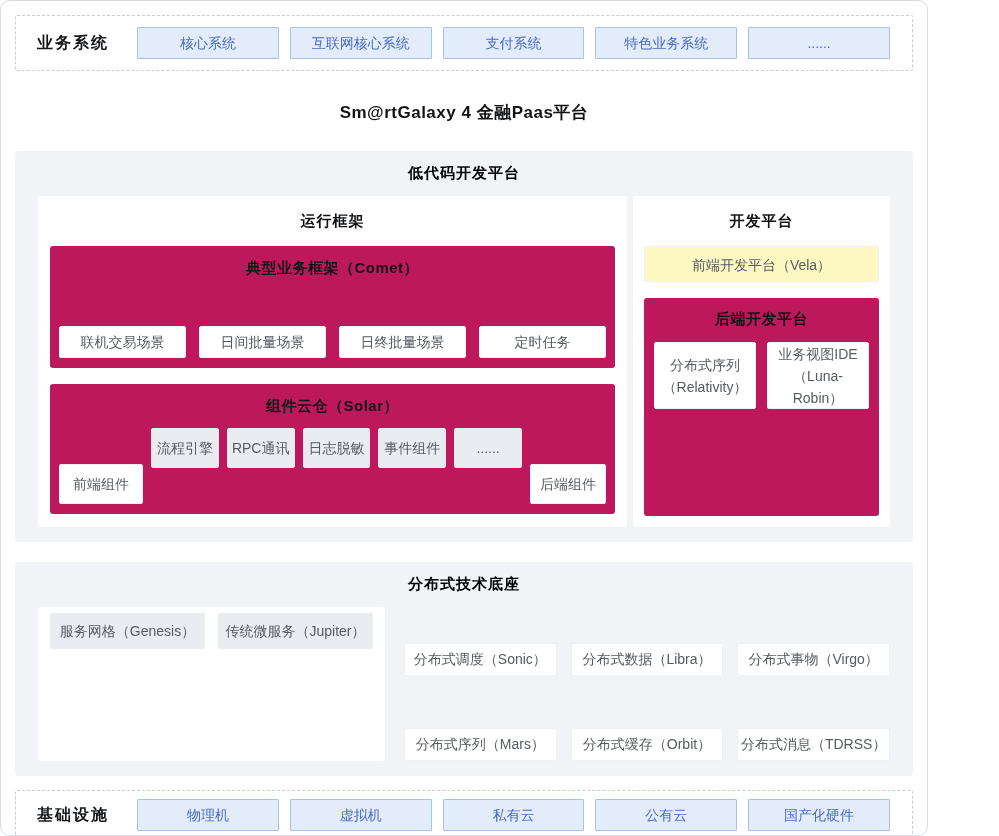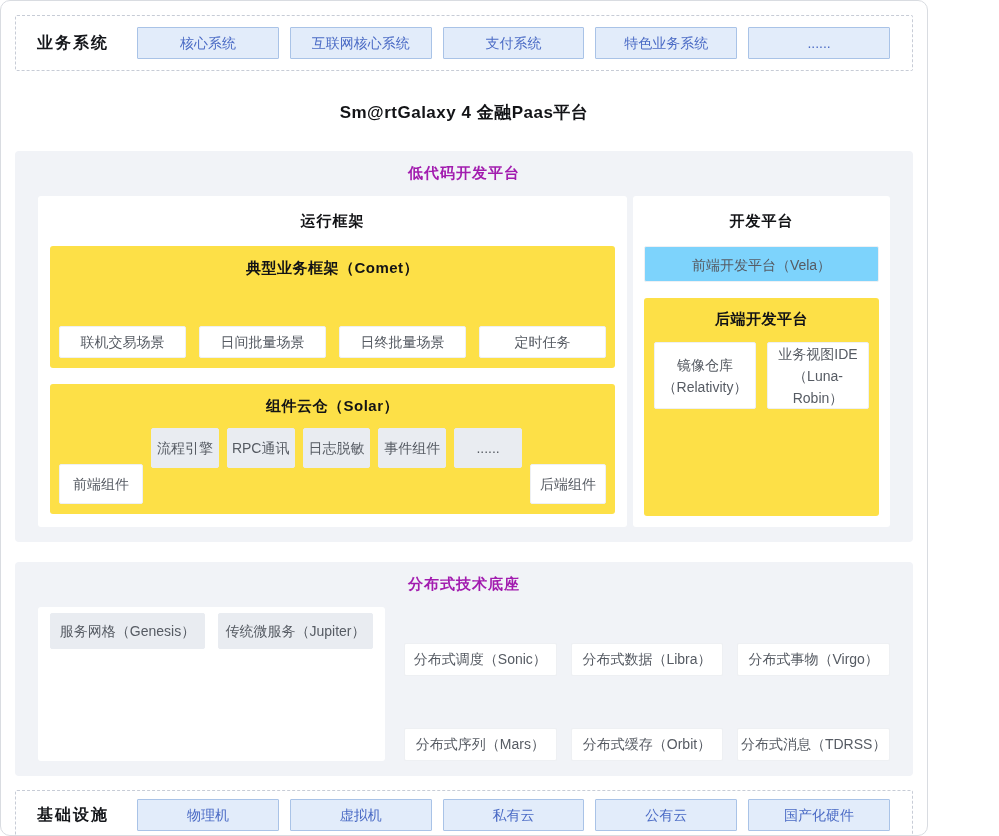--- a/index.html
+++ b/index.html
@@ -27,29 +27,29 @@
     font-size:14px; border-radius:1px;
   }
   
   .main-title {
     text-align:center; font-size:17px; font-weight:bold; color:#121316;
     margin:30px 0 27px; letter-spacing:0.5px;
   }
   
   .panel { background:#f1f3f7; border-radius:4px; padding:13px 23px 15px; }
   .panel-title {
-    text-align:center; font-size:15px; font-weight:bold; color:#a21caf;
+    text-align:center; font-size:15px; font-weight:bold; color:#000000;
     margin-bottom:13px; letter-spacing:1px;
   }
   .white-box { background:#fff; border-radius:3px; }
   .box-title {
     text-align:center; font-size:15px; font-weight:bold; color:#121316;
     letter-spacing:1px;
   }
-  .gray-sub { background:#fde047; border-radius:3px; padding:10px 9px; }
+  .gray-sub { background:#be185d; border-radius:3px; padding:10px 9px; }
   .sub-title {
     text-align:center; font-size:15px; font-weight:bold; color:#121316;
     margin:3px 0 12px; letter-spacing:0.5px;
   }
   .chip {
     height:32px; line-height:30px; text-align:center; font-size:14px;
     color:#565b63; border-radius:2px;
   }
   .chip.white { background:#fff; border:1px solid #eef0f3; flex:1;margin-top:36px; }
   .chip.gray  { background:#e9ecf1; border:1px solid #e9ecf1; }
@@ -59,21 +59,21 @@
   .runtime-box { flex:1; padding:8px 12px 13px; }
   .runtime-box .box-title { margin:8px 0 15px; }
   .comet-box { margin-bottom:16px; }
   .solar-row { gap:8px; }
   .solar-row .chip { height:40px; line-height:38px; }
   .solar-row .chip.front { flex:0 0 84px; }
   .solar-row .chip.back  { flex:0 0 76px; }
   .solar-row .chip.gray  { flex:1; }
   .dev-box { flex:0 0 257px; padding:8px 11px 11px; display:flex; flex-direction:column; }
   .dev-box .box-title { margin:8px 0 15px; }
-  .vela-chip { height:36px; line-height:36px; background:#7dd3fc; border:1px solid #eef0f4; }
+  .vela-chip { height:36px; line-height:36px; background:#fef9c3; border:1px solid #eef0f4; }
   .backend-box { margin-top:16px; flex:1; padding:9px 10px 10px; }
   .backend-row { display:flex; gap:11px; margin-top:13px; }
   .tall-chip {
     flex:1; background:#fff; border:1px solid #eef0f3; border-radius:2px;
     height:67px; display:flex; flex-direction:column; justify-content:center;
     text-align:center; font-size:14px; color:#565b63; line-height:22px;
   }
   
   .dist-columns { display:flex; gap:19px; }
   .dual-box { flex:0 0 347px; padding:6px 12px 13px; }
@@ -139,21 +139,21 @@
         </div>
       </div>
 
       <div class="white-box dev-box">
         <div class="box-title">开发平台</div>
         <div class="chip vela-chip">前端开发平台（Vela）</div>
         <div class="gray-sub backend-box">
           <div class="sub-title">后端开发平台</div>
           <div class="backend-row">
             <div class="tall-chip">
-              <span>镜像仓库</span>
+              <span>分布式序列</span>
               <span>（Relativity）</span>
             </div>
             <div class="tall-chip">
               <span>业务视图IDE</span>
               <span>（Luna-Robin）</span>
             </div>
           </div>
         </div>
       </div>
 

